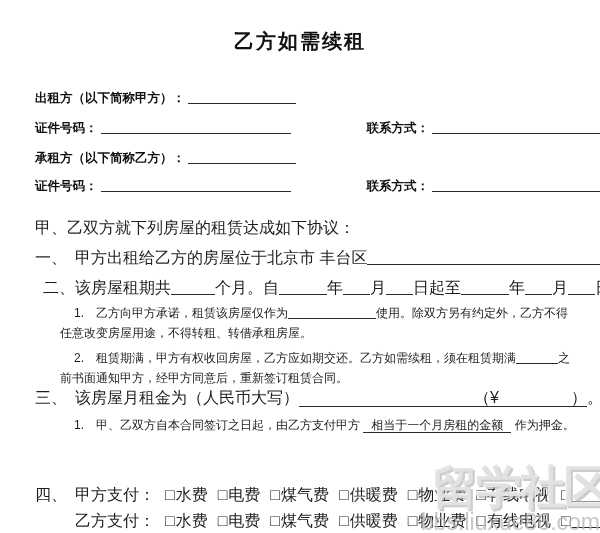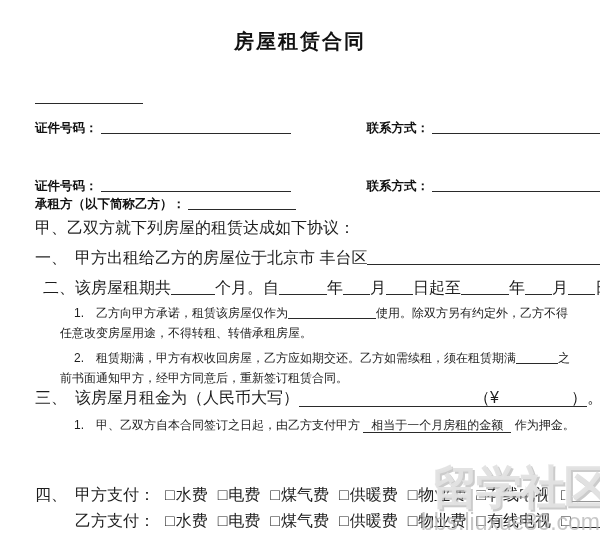--- a/index.html
+++ b/index.html
@@ -27,34 +27,35 @@
             text-shadow:2px 2px 0 rgba(160,160,160,0.55), -1px -1px 0 rgba(255,255,255,0.9);
             white-space:nowrap;}
   .wm-site{position:absolute;right:0;bottom:-3px;font-size:23px;color:rgba(185,185,185,0.8);
            white-space:nowrap;}
 </style>
 </head>
 <body>
 
 <div class="doc">
 
-  <h1 class="title">房屋租赁合同</h1>
+  <h1 class="title">乙方如需续租</h1>
 
   <div class="line bold" style="top:90px;">
+    <span>出租方（以下简称甲方）：</span>
     <span class="blank" style="width:108px;"></span>
   </div>
 
   <div class="line bold" style="top:120px;">
     <span>证件号码：</span>
     <span class="blank" style="width:190px;"></span>
     <span class="contact">联系方式：</span>
     <span class="blank" style="width:168px;"></span>
   </div>
 
-  <div class="line bold" style="top:150px;margin-top:46px;">
+  <div class="line bold" style="top:150px;">
     <span>承租方（以下简称乙方）：</span>
     <span class="blank" style="width:108px;"></span>
   </div>
 
   <div class="line bold" style="top:178px;">
     <span>证件号码：</span>
     <span class="blank" style="width:190px;"></span>
     <span class="contact">联系方式：</span>
     <span class="blank" style="width:168px;"></span>
   </div>

